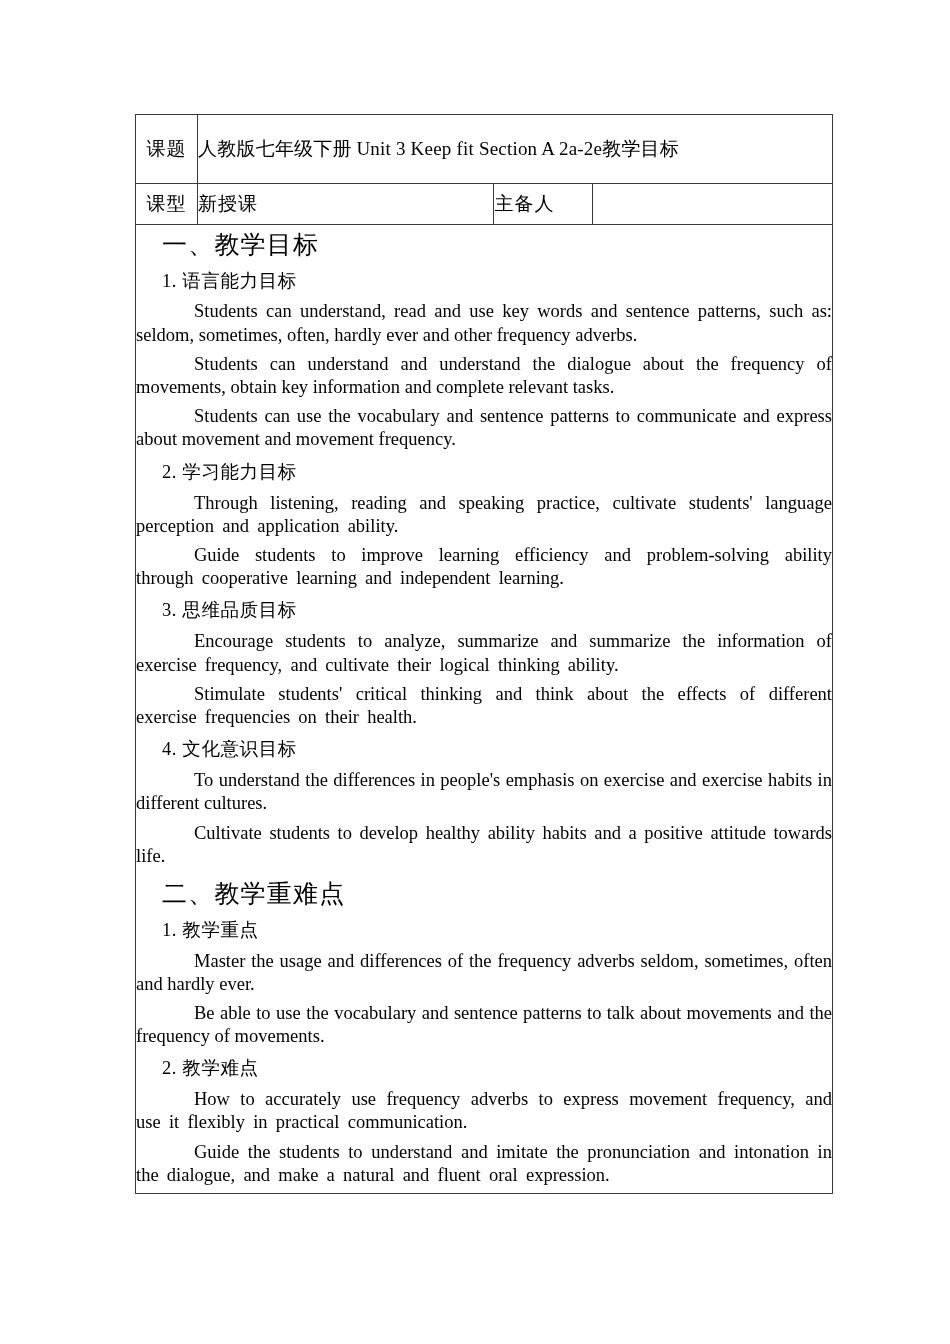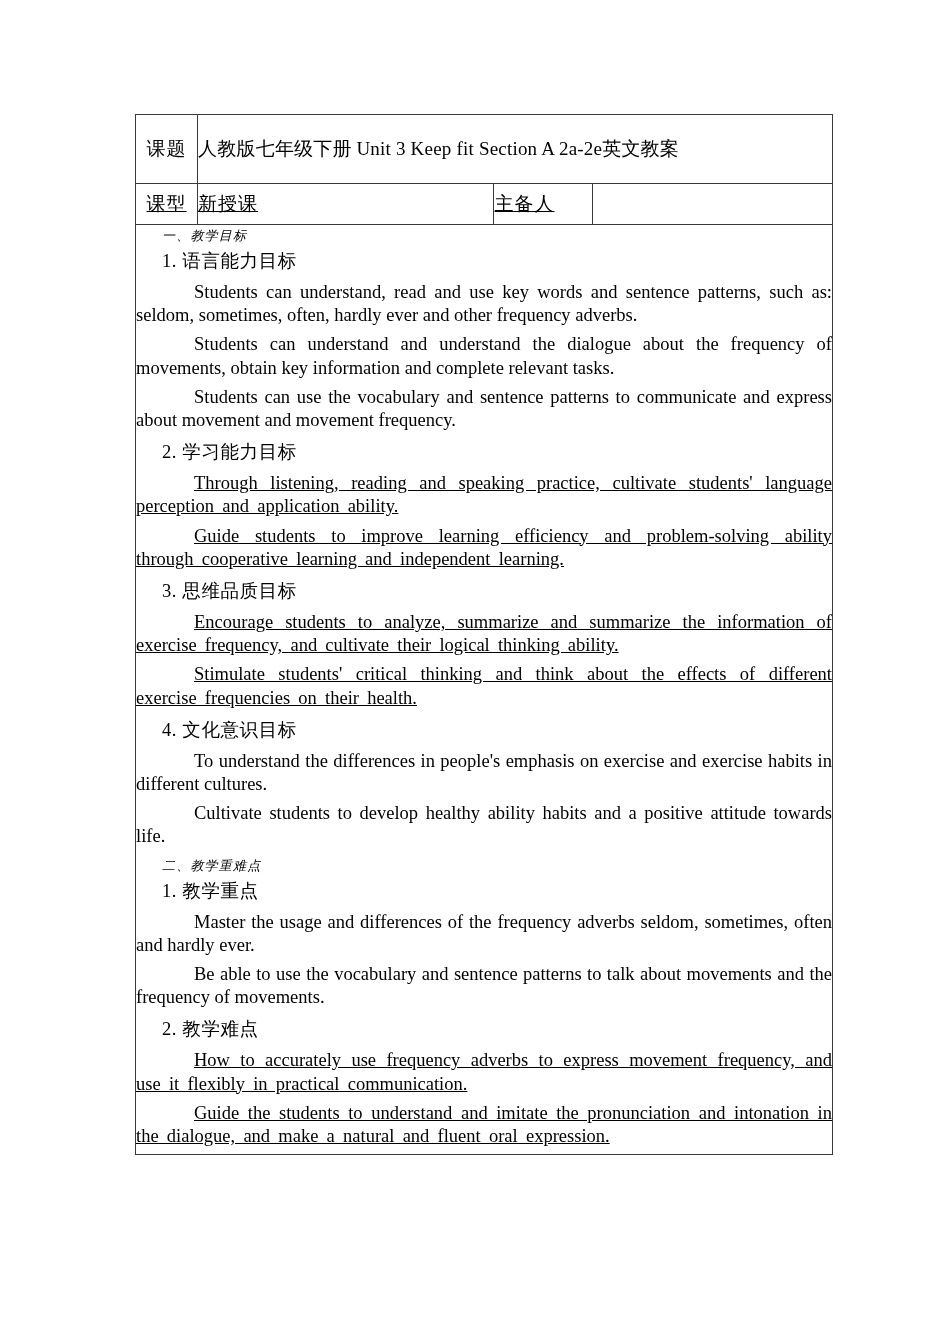--- a/index.html
+++ b/index.html
@@ -44,21 +44,21 @@
   .col-ownerv  { width: 240px; }
 
   .cell-label {
     text-align: center;
     font-size: 19px;
     line-height: 1.35;
     letter-spacing: 1px;
   }
 
   .row-title td { height: 68px; }
-  .row-type  td { height: 40px; text-decoration: underline; }
+  .row-type  td { height: 40px; }
 
   .title-text {
     font-size: 19px;
     padding-left: 12px;
     letter-spacing: 0.2px;
     white-space: nowrap;
   }
   .title-text .sp { letter-spacing: 0; }
 
   .type-text {
@@ -73,46 +73,44 @@
   }
   .owner-value { height: 40px; }
 
   
   .body-cell {
     padding: 6px 9px 8px 9px;
     vertical-align: top;
   }
 
   .h-section {
-    font-size: 13px;
+    font-size: 25px;
     line-height: 1.62;
     margin: 0 0 1px 0;
     padding-left: 26px;
     letter-spacing: 1.2px;
-    font-style: italic;
   }
   .h-sub {
     font-size: 18.5px;
     line-height: 1.62;
     margin: 0 0 1px 0;
     padding-left: 26px;
     letter-spacing: 0.6px;
   }
 
   p.para {
     font-size: 18.5px;
     line-height: 23.2px;
     margin: 4px 0 6px 0;
     text-indent: 58px;
     text-align: justify;
     text-justify: inter-word;
   }
   p.para.loose {
     word-spacing: 3.6px;
-    text-decoration: underline;
   }
   p.para.tight {
     word-spacing: 0px;
   }
   
   p.para:after {
     content: "";
     display: inline-block;
     width: 100%;
   }
@@ -130,21 +128,21 @@
       <col class="col-owner">
       <col class="col-ownerv">
     </colgroup>
 
     <tbody>
         <tr class="row-title">
       <td class="cell-label">
         <span>课题</span>
       </td>
       <td class="title-text" colspan="3">
-        <span>人教版七年级下册</span><span class="sp">&nbsp;</span><span>Unit 3  Keep  fit   Section  A  2a-2e</span><span>英文教案</span>
+        <span>人教版七年级下册</span><span class="sp">&nbsp;</span><span>Unit 3  Keep  fit   Section  A  2a-2e</span><span>教学目标</span>
       </td>
     </tr>
 
     <tr class="row-type">
       <td class="cell-label">
         <span>课型</span>
       </td>
       <td class="type-text">
         <span>新授课</span>
       </td>

